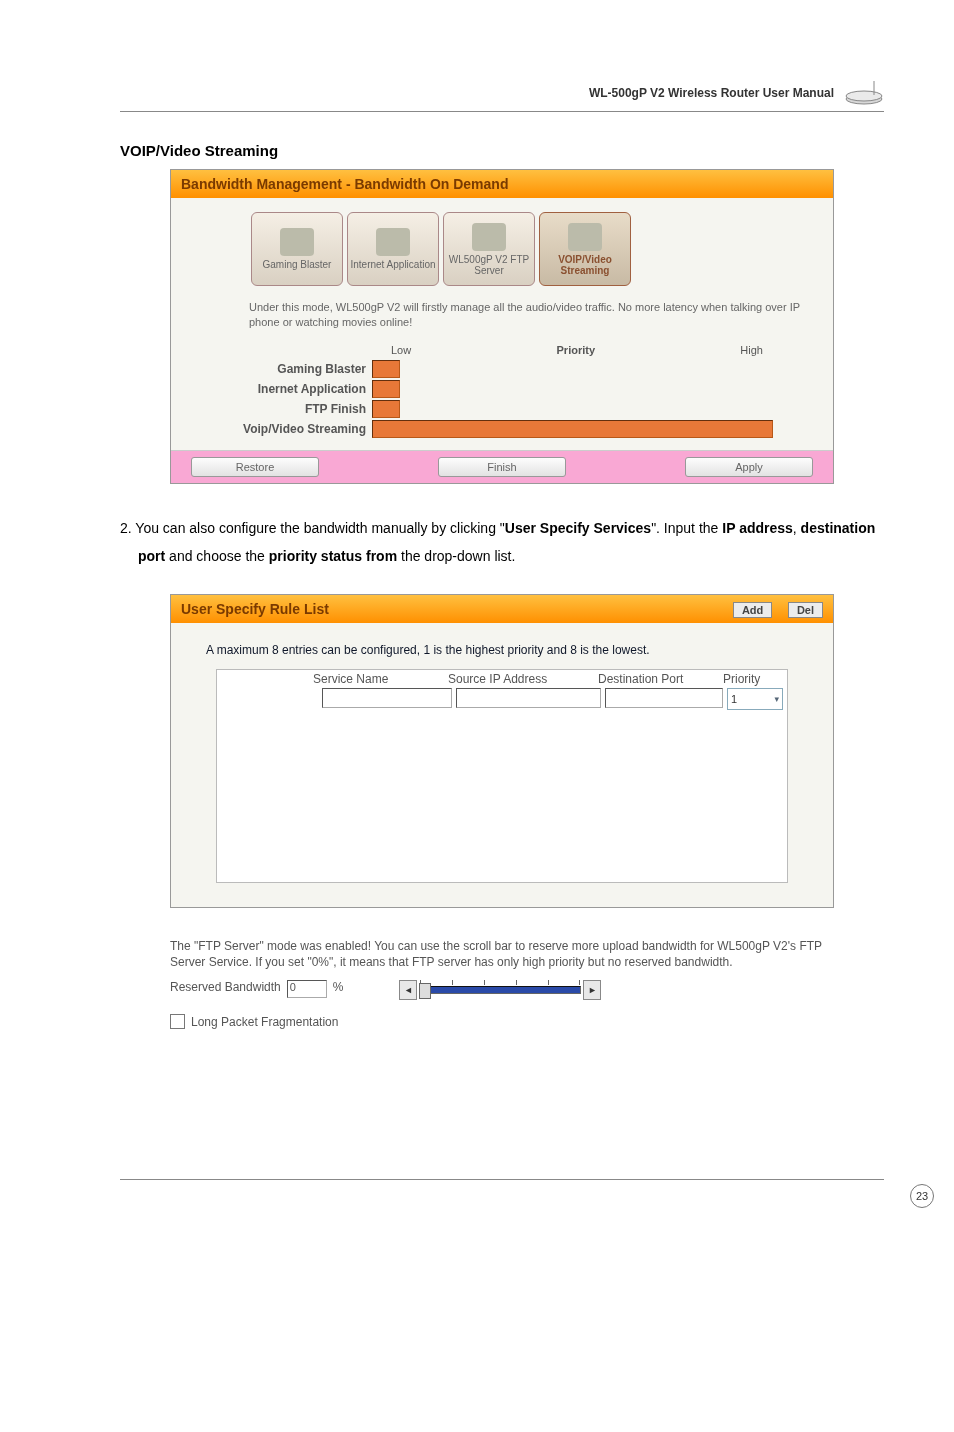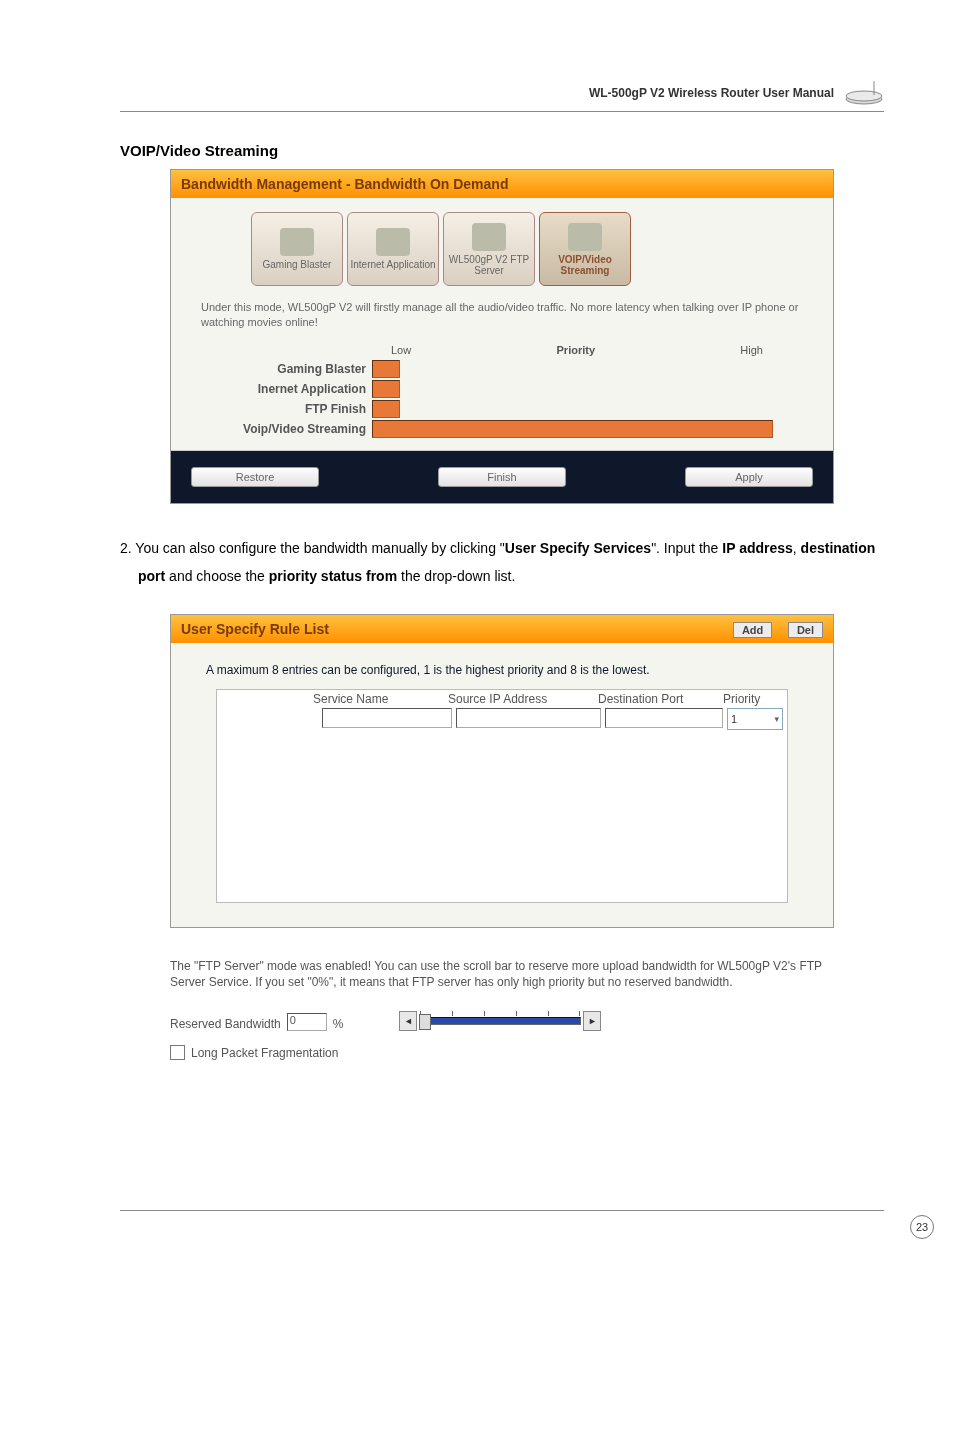--- a/index.html
+++ b/index.html
@@ -85,20 +85,21 @@
     height: 28px;
     margin-bottom: 3px;
     background: #bba;
     border-radius: 4px;
   }
   .mode-desc {
     font-size: 11px;
     color: #666;
     padding: 4px 30px 8px 30px;
     line-height: 1.35;
+    margin-left: 48px;
   }
   .priority-section {
     padding: 6px 30px 10px 30px;
   }
   .priority-header {
     display: flex;
     justify-content: space-between;
     font-size: 11px;
     color: #555;
     padding: 0 40px 2px 190px;
@@ -126,22 +127,22 @@
   .priority-bar-full {
     flex: 1;
     height: 16px;
     background: #e87838;
     border: 1px inset #b85818;
     margin-right: 30px;
   }
   .button-row {
     display: flex;
     justify-content: space-between;
-    padding: 16px 20px;
-    background: #0f172a;
+    padding: 6px 20px;
+    background: #f9a8d4;
     border-top: 1px solid #ccc;
   }
   .ui-btn {
     display: inline-block;
     min-width: 90px;
     padding: 3px 18px;
     background: linear-gradient(#fdfdfd, #e2e2e2);
     border: 1px solid #999;
     border-radius: 3px;
     font-size: 11px;
@@ -210,23 +211,23 @@
     font-size: 9px;
   }
   .ftp-box {
     margin: 12px 50px 30px 50px;
     font-size: 12px;
     color: #555;
   }
   .ftp-desc { line-height: 1.35; }
   .reserved-row {
     display: flex;
-    align-items: flex-end;
+    align-items: flex-start;
     gap: 6px;
-    margin-top: 21px;
+    margin-top: 10px;
   }
   .reserved-input {
     width: 34px;
     height: 16px;
     border: 1px inset #aaa;
     background: #fff;
     font-size: 11px;
     padding: 0 2px;
   }
   .slider-wrap {

